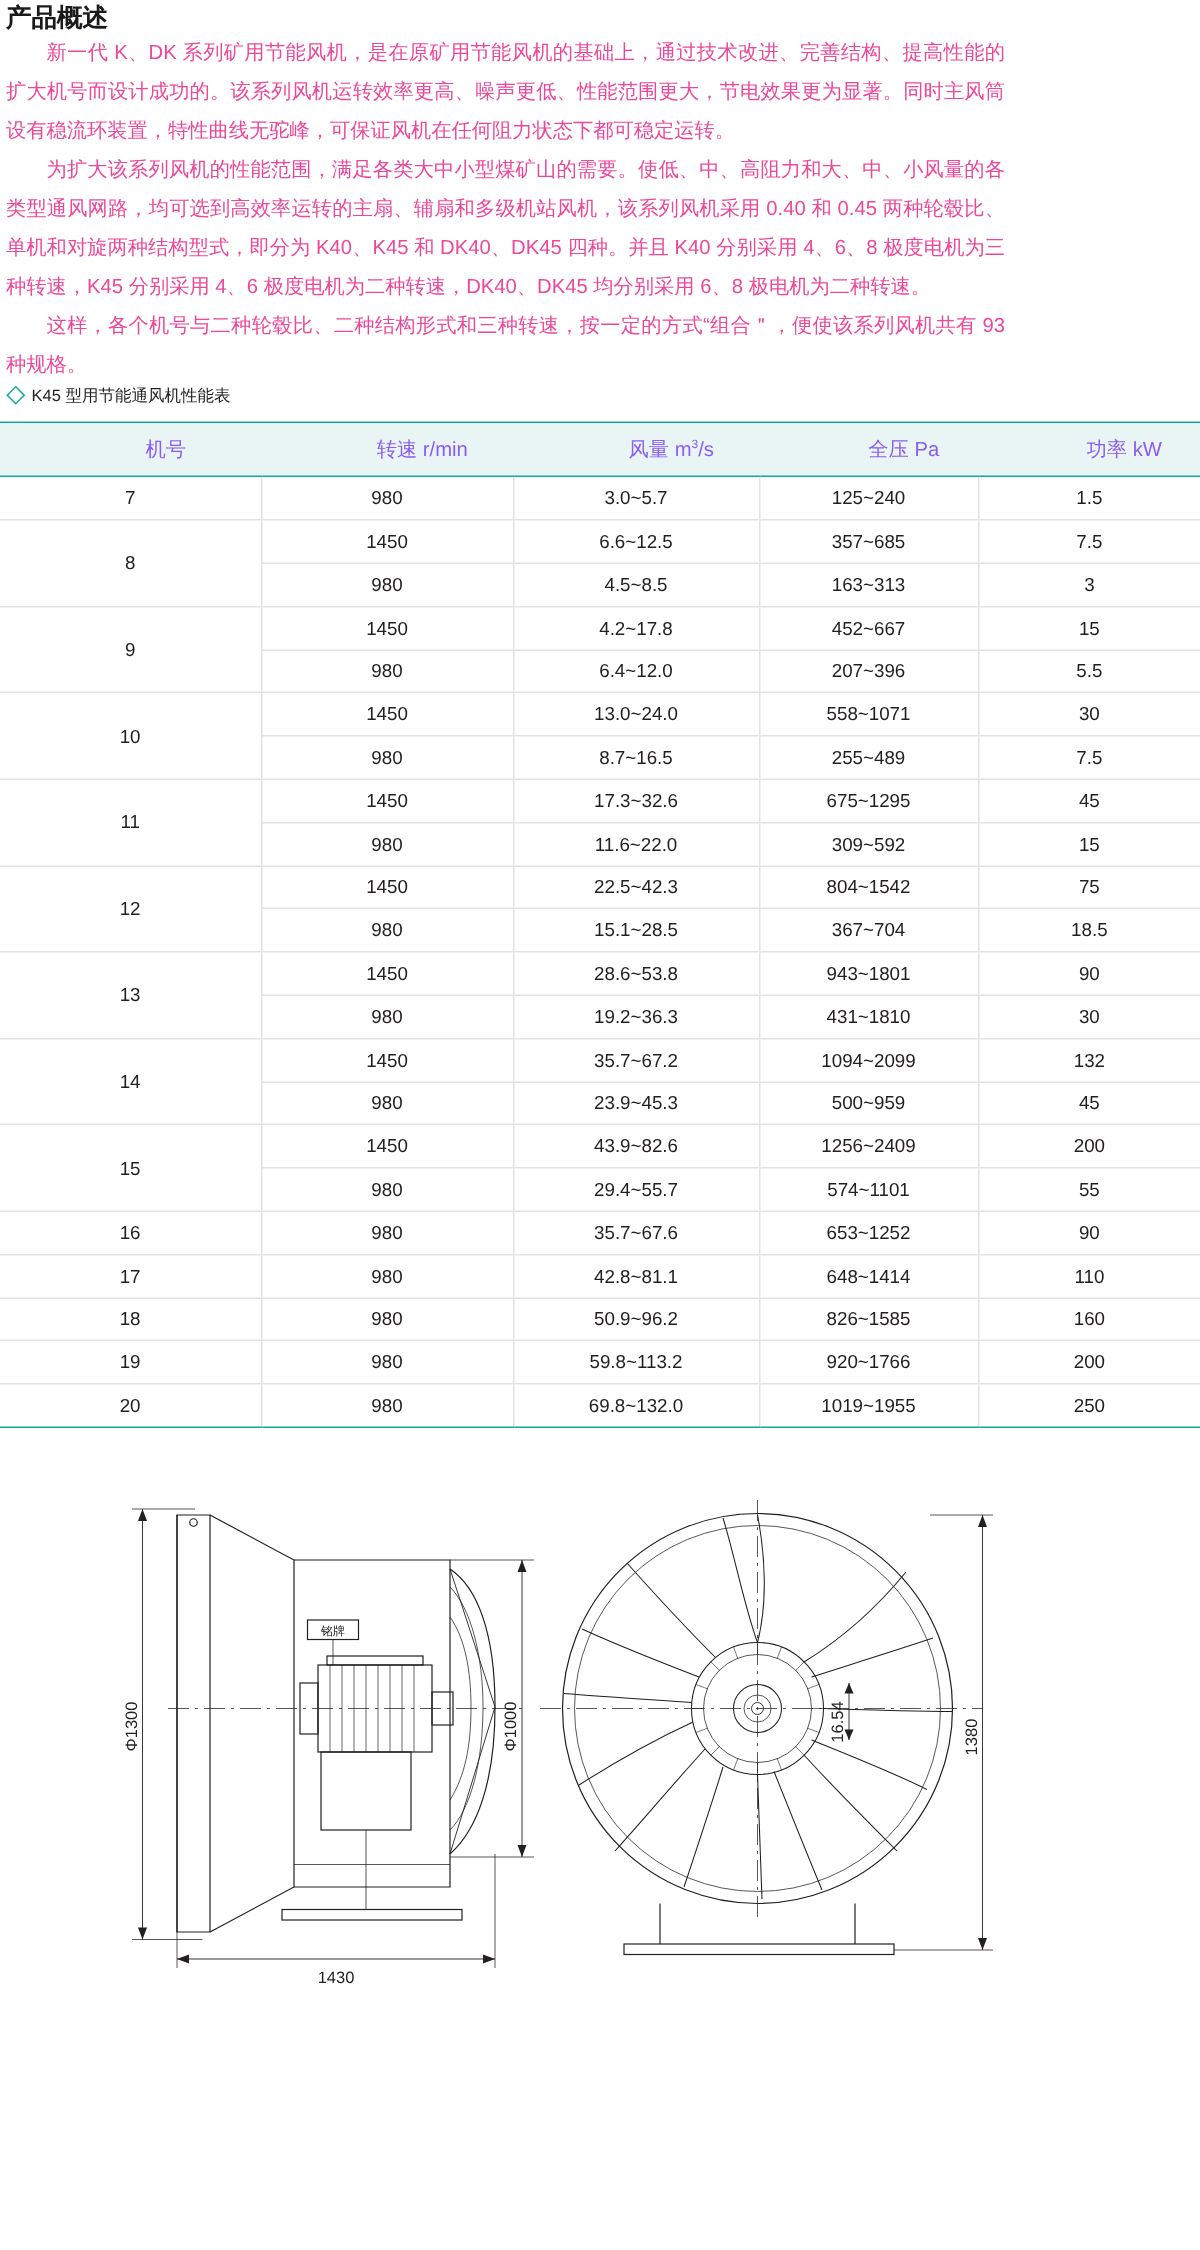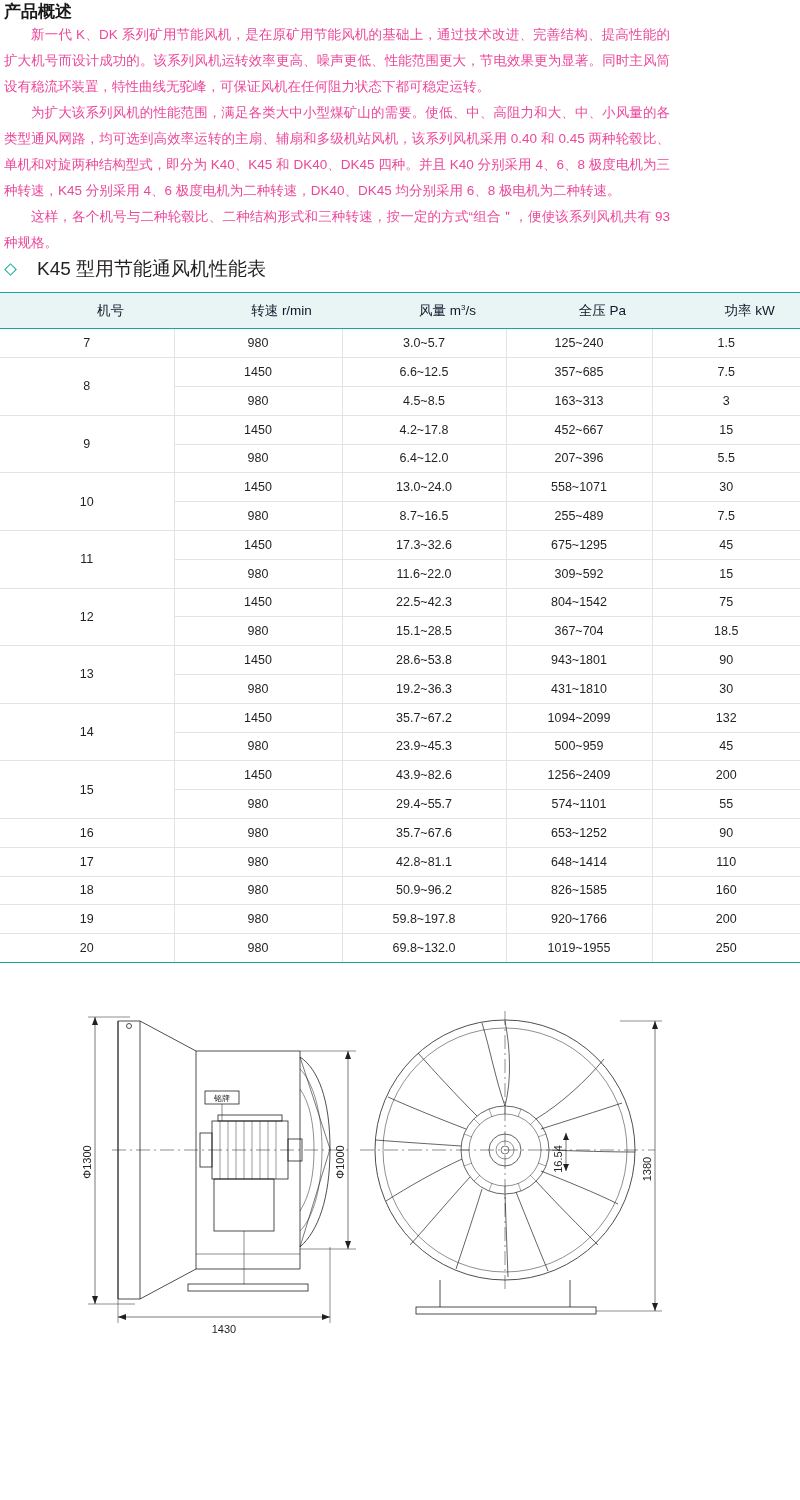--- a/index.html
+++ b/index.html
@@ -42,27 +42,27 @@
     margin: 0 0 0 0;
     text-indent: 2em;
     color: #ec4899;
   }
   .perf-title {
     margin-top: 44px;
     margin-bottom: 16px;
     padding-left: 4px;
   }
   .table-caption {
-    font-size: 19px;
+    font-size: 11px;
     color: #231f20;
     padding-left: 6px;
     margin-bottom: 10px;
     display: flex;
     align-items: center;
-    gap: 22px;
+    gap: 6px;
   }
   .diamond {
     display: inline-block;
     width: 9px;
     height: 9px;
     border: 1px solid #13a89e;
     transform: rotate(45deg);
   }
   table.perf {
     border-collapse: collapse;
@@ -71,21 +71,21 @@
     color: #231f20;
     table-layout: fixed;
   }
   table.perf th {
     background: #e9f5f4;
     font-weight: normal;
     font-size: 13.5px;
     height: 36px;
     border-top: 1px solid #13a89e;
     border-bottom: 1px solid #13a89e;
-    color: #0f172a;
+    color: #8b5cf6;
     padding-left: 48px;
   }
   table.perf td {
     text-align: center;
     height: 28.8px;
     border-bottom: 1px solid #e3e3e3;
     border-right: 1px solid #e3e3e3;
   }
   table.perf td.mno {
     border-right: 1px solid #e3e3e3;
@@ -277,21 +277,21 @@
           <tr>
             <td class="mno">18</td>
             <td>980</td>
             <td>50.9~96.2</td>
             <td>826~1585</td>
             <td>160</td>
           </tr>
           <tr>
             <td class="mno">19</td>
             <td>980</td>
-            <td>59.8~197.8</td>
+            <td>59.8~113.2</td>
             <td>920~1766</td>
             <td>200</td>
           </tr>
           <tr class="last">
             <td class="mno">20</td>
             <td>980</td>
             <td>69.8~132.0</td>
             <td>1019~1955</td>
             <td>250</td>
           </tr>

